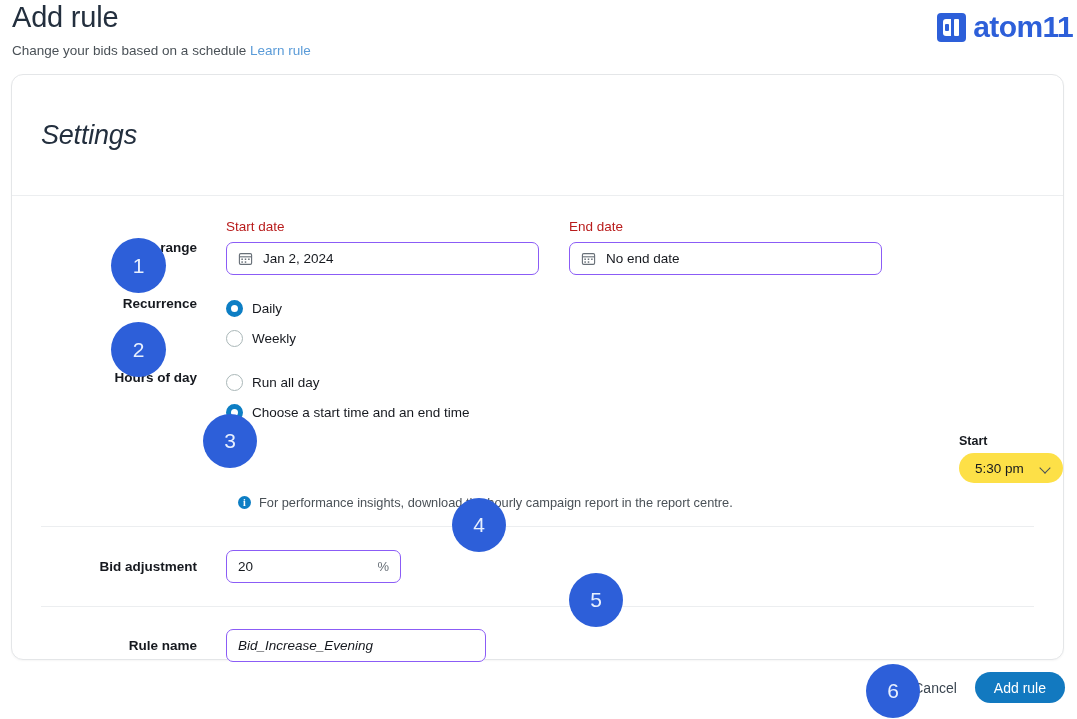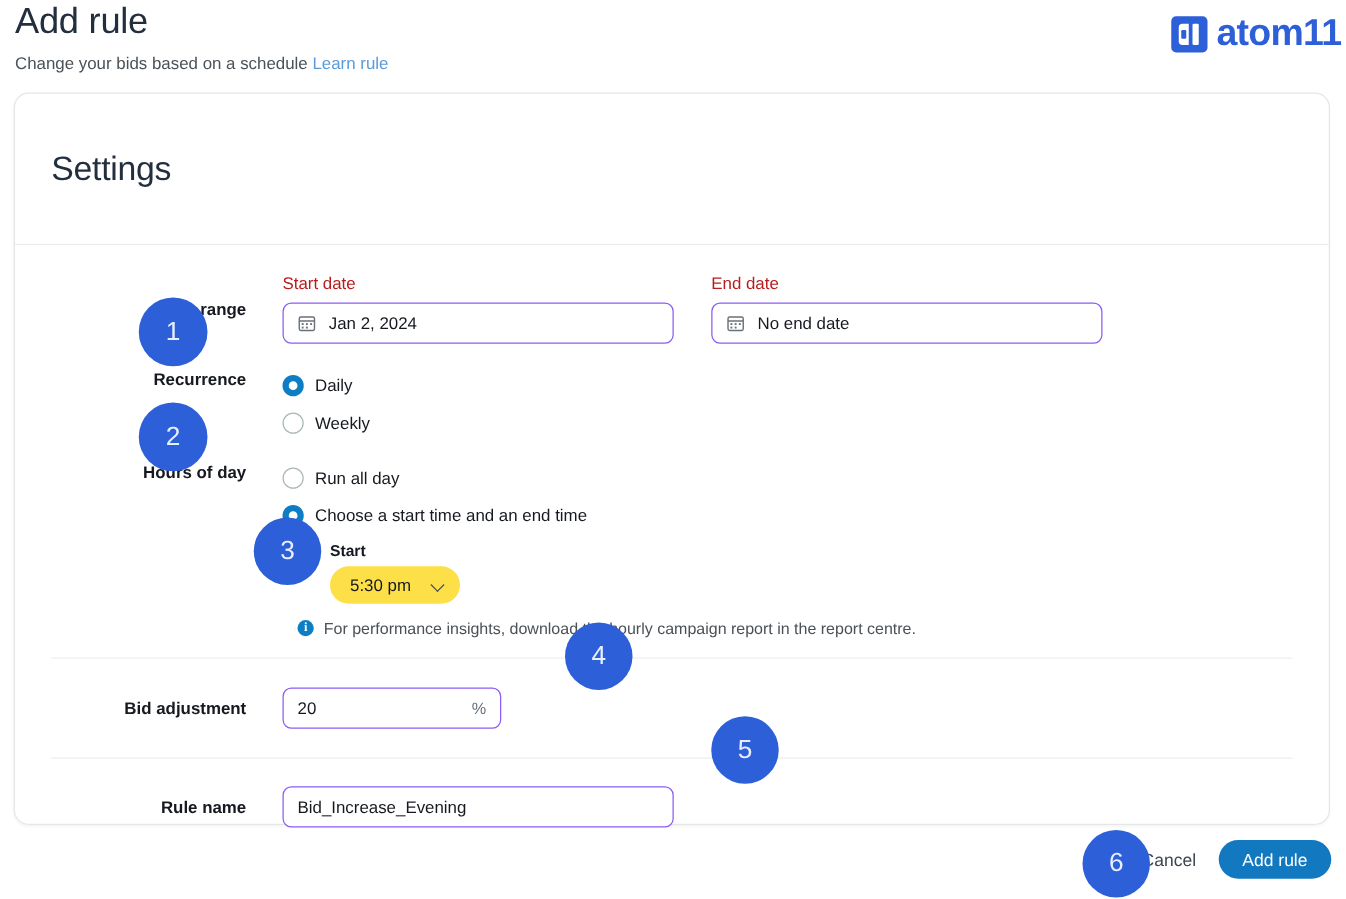--- a/index.html
+++ b/index.html
@@ -116,20 +116,21 @@
     align-items: center;
     padding-left: 29px;
     border-bottom: 1px solid #eceef0;
   }
   .card-head h2 {
     margin: 0;
     font-size: 27px;
     font-weight: 400;
     color: #232f3e;
     letter-spacing: -0.2px;
+    font-style: italic;
   }
   .card-body {
     position: relative;
     padding: 0;
   }
 
   
   .form-row {
     display: flex;
     align-items: flex-start;
@@ -201,20 +202,21 @@
     font-size: 13.5px;
     color: #16191f;
   }
 
   
   .time-group {
     display: flex;
     gap: 39px;
     margin-top: 10px;
     margin-left: 38px;
+    justify-content: flex-end;
   }
   .time-col { }
   .time-col .tl {
     font-size: 12.5px;
     font-weight: bold;
     color: #16191f;
     margin-bottom: 5px;
   }
   .select-pill {
     height: 30px;
@@ -444,21 +446,21 @@
           <span class="suffix">%</span>
         </div>
       </div>
     </div>
 
     <div class="divider" style="margin-top:23px;"></div>
 
     <div class="form-row" style="padding-top:22px; align-items:center;">
       <div class="row-label">Rule name</div>
       <div class="row-content">
-        <div class="text-input" style="width:313px;">
+        <div class="text-input" style="width:260px;font-style:italic;">
           <span class="val">Bid_Increase_Evening</span>
         </div>
       </div>
     </div>
 
   </div>
 </div>
 
 <div class="badge" style="left:111px; top:238px; width:55px; height:55px;">1</div>
 <div class="badge" style="left:111px; top:322px; width:55px; height:55px;">2</div>

